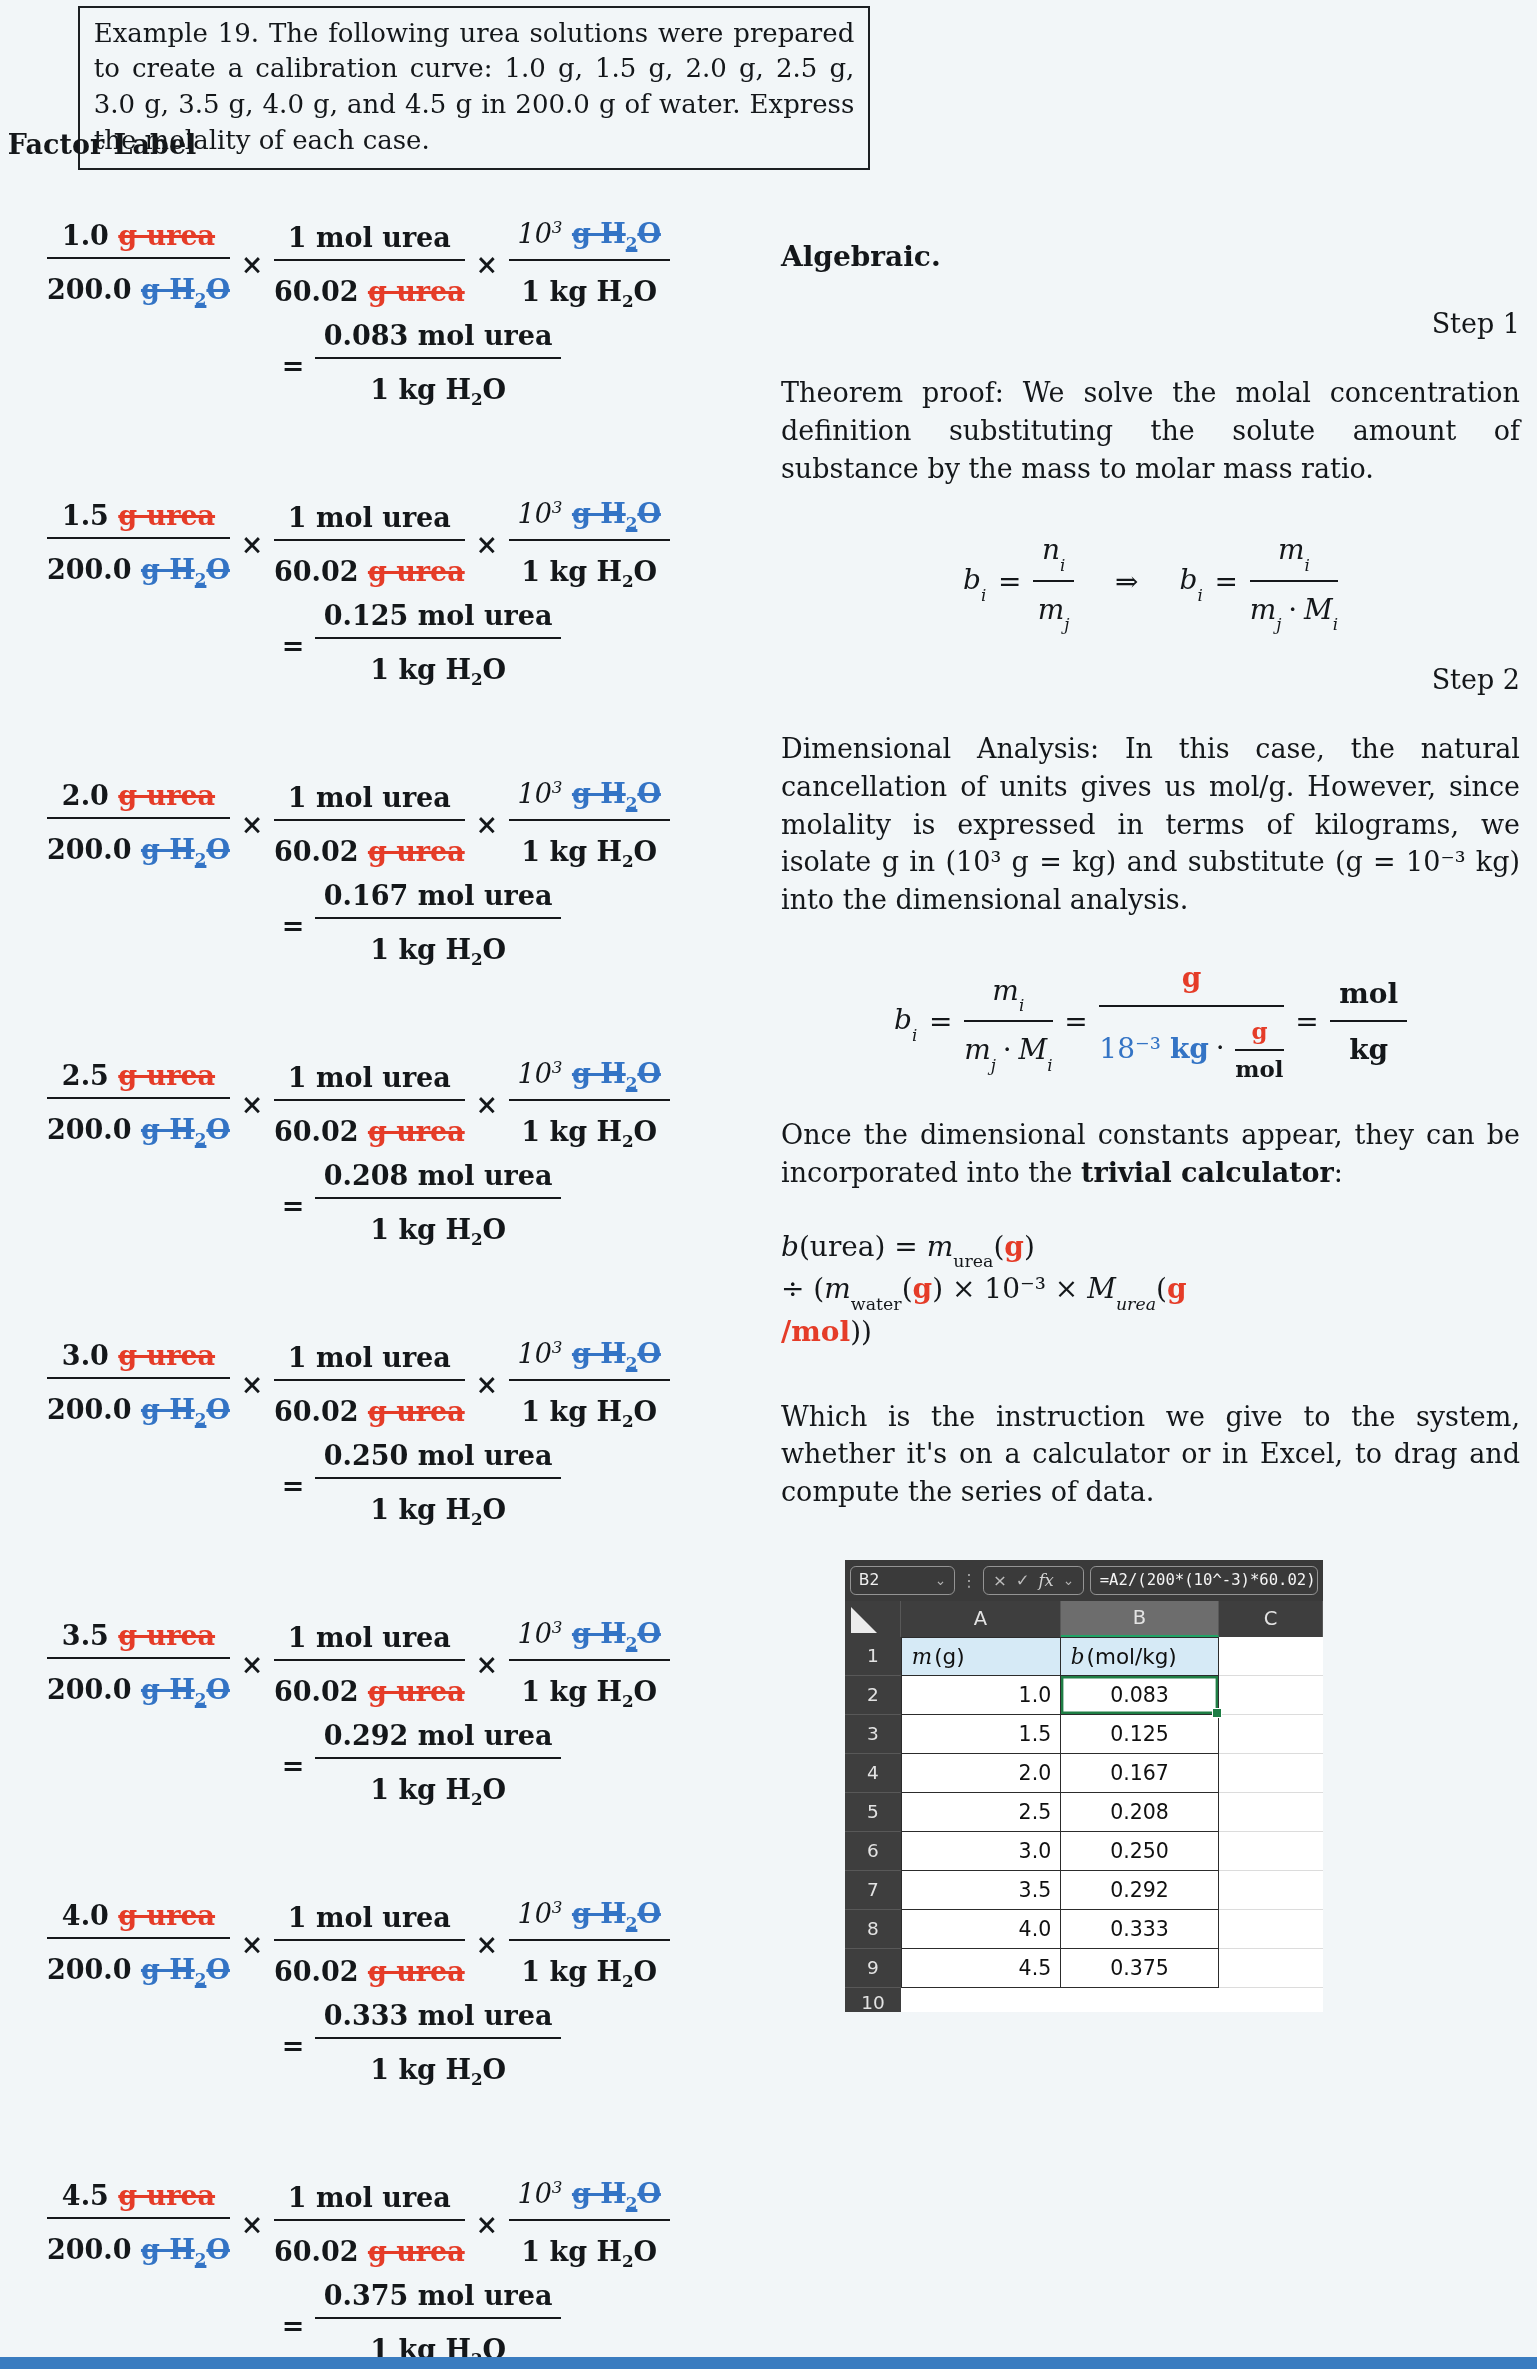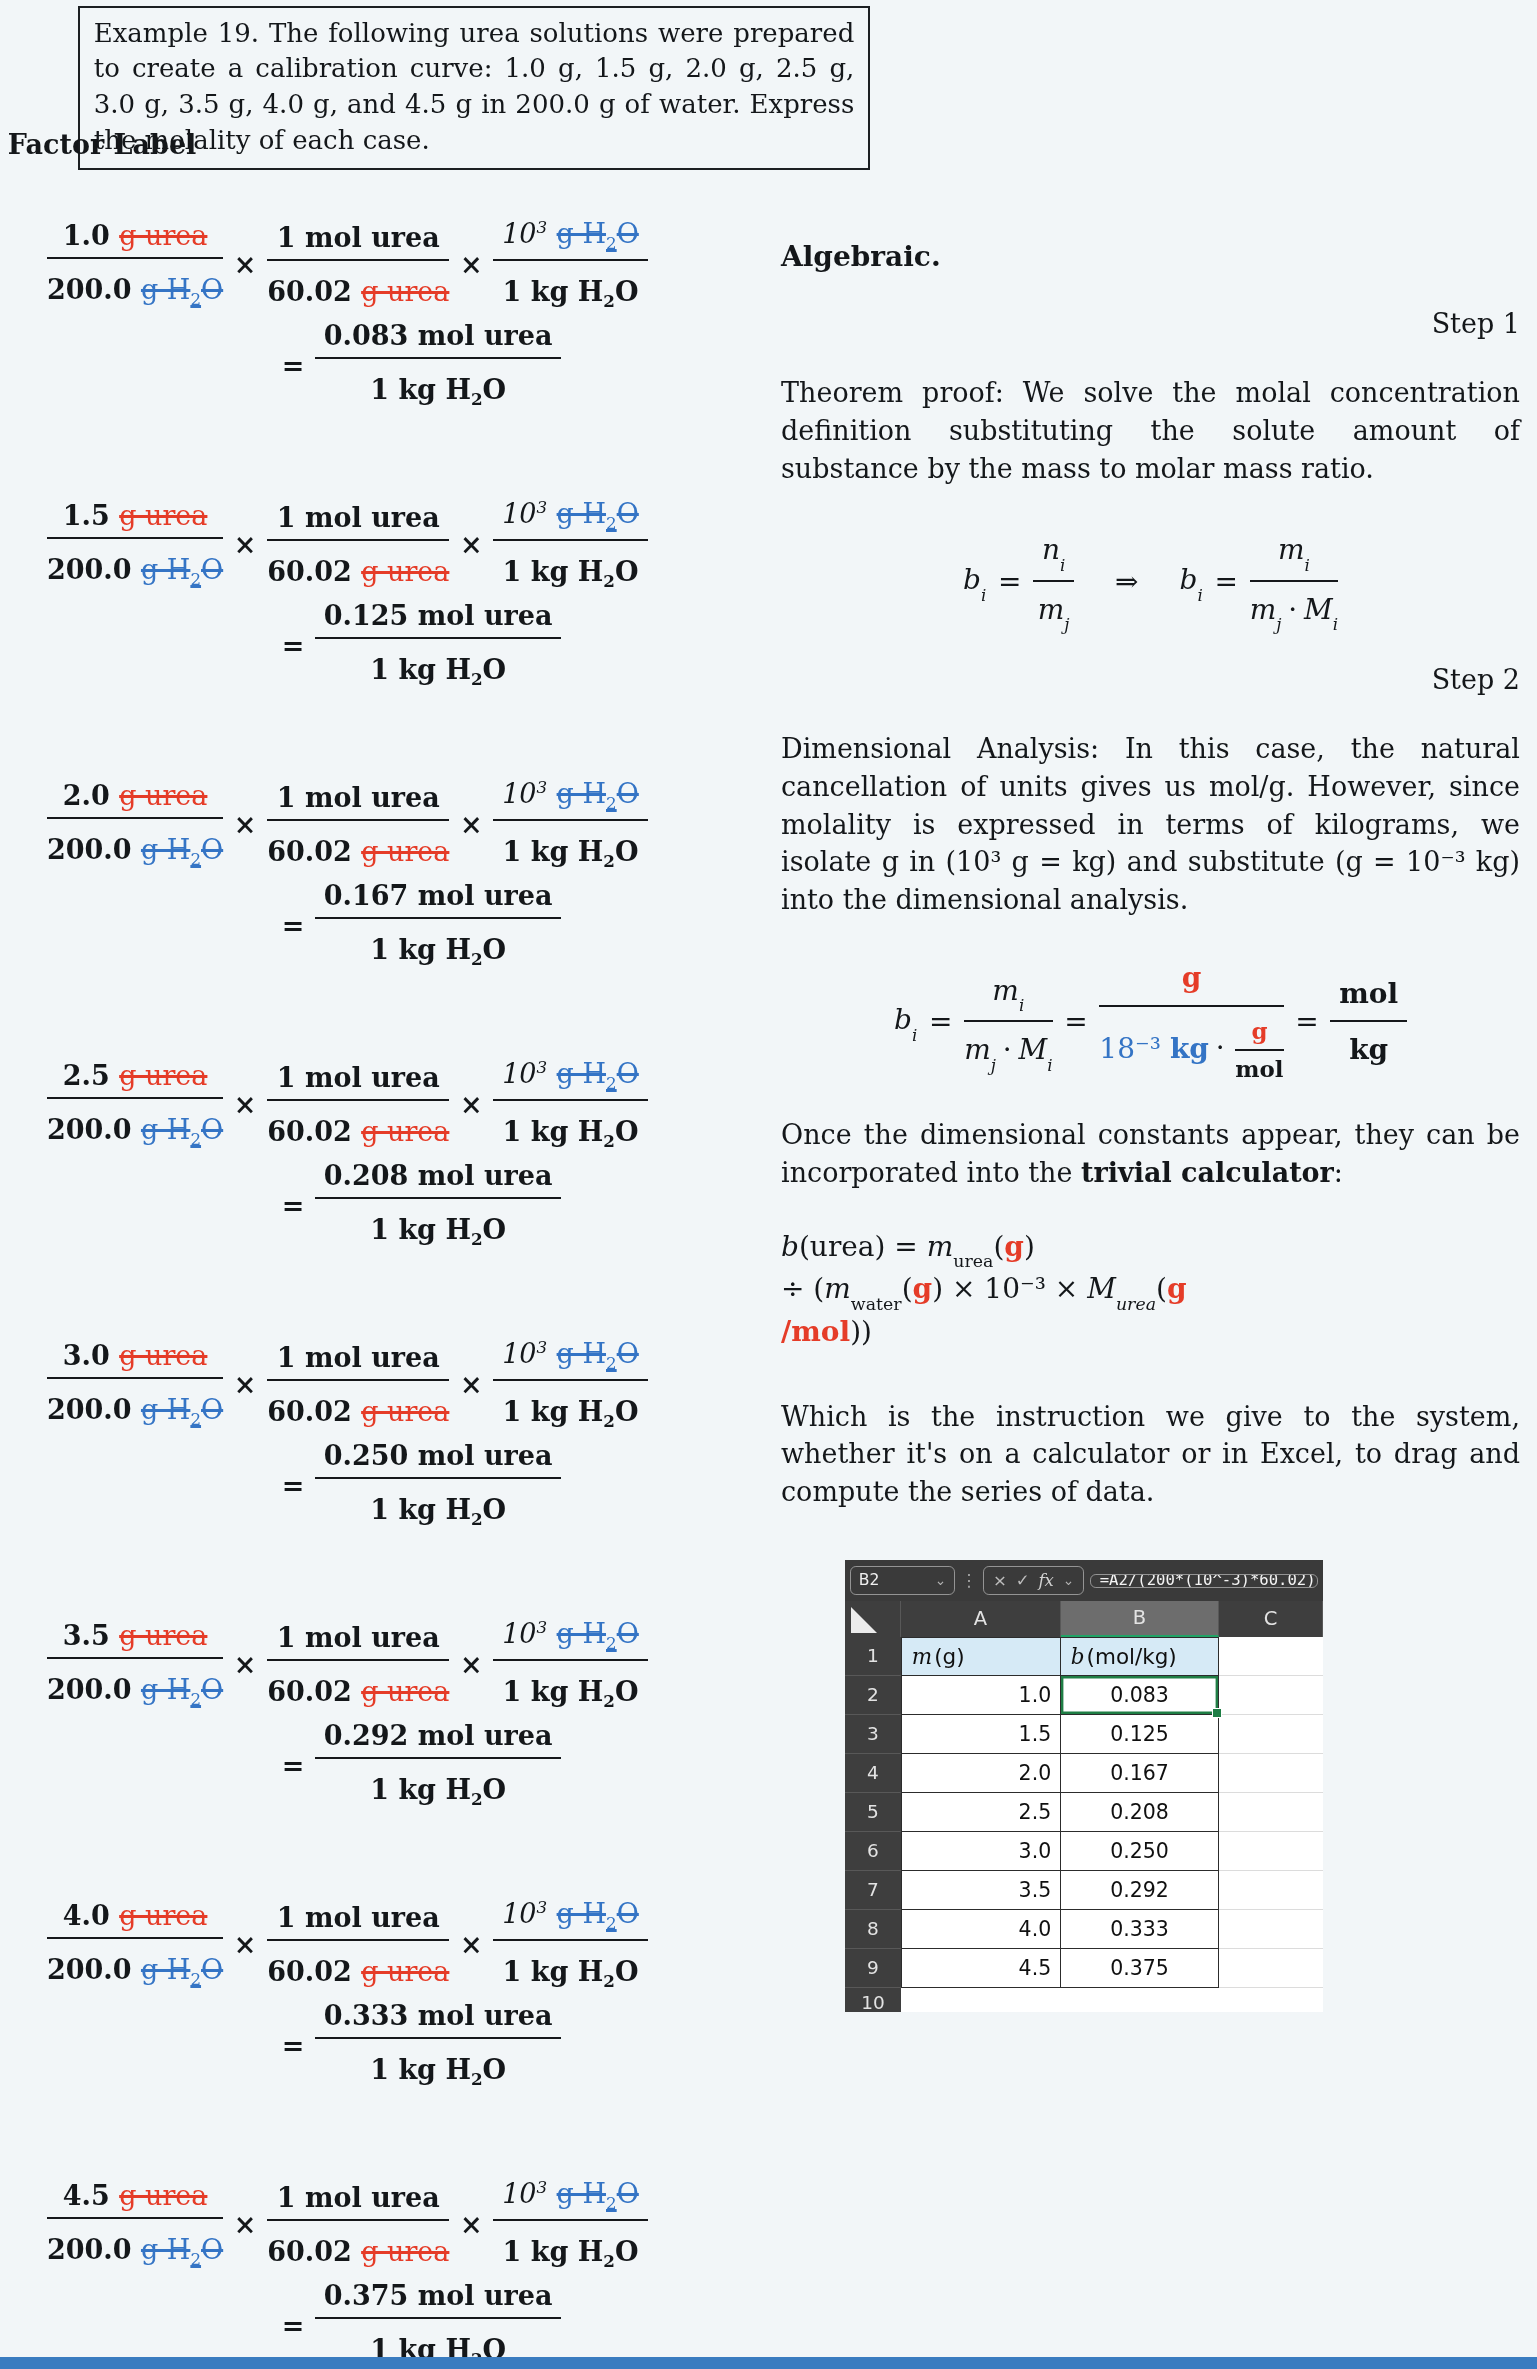--- a/index.html
+++ b/index.html
@@ -9,21 +9,21 @@
     --bar-blue:#3a7cc0;
   }
   *{box-sizing:border-box;margin:0;padding:0;}
   html,body{width:1538px;}
   body{
     position:relative;width:1538px;height:2370px;overflow:hidden;
     background:var(--page-bg);color:var(--ink);
     font-family:"DejaVu Serif","Liberation Serif",serif;
   }
   .red{color:var(--red);} .blue{color:var(--blue);}
-  s.red,s.blue{text-decoration:line-through;text-decoration-thickness:2.9px;font-weight:normal;margin-top:24px;}
+  s.red,s.blue{text-decoration:line-through;text-decoration-thickness:2.9px;font-weight:bold;margin-top:24px;}
   sub{font-size:0.62em;} sup{font-size:0.62em;}
   .mi{font-style:italic;}
   .msub{font-style:italic;font-size:0.6em;position:relative;top:0.28em;}
   .tsub{font-size:0.62em;position:relative;top:0.28em;font-style:normal;}
   .tsub.mi{font-style:italic;}
 
   
   .example-box{
     position:absolute;left:78px;top:5.9px;width:792px;
     border:2.4px solid #1c1f22;padding:7.8px 13.7px 9.8px;
@@ -83,21 +83,21 @@
   }
   .name-box .nb-text{flex:1;}
   .chev{color:#b5b5b5;font-size:13.7px;}
   .dots{color:#a9a9a9;font-size:16.6px;}
   .fx-box{
     height:29px;border:1.5px solid #949494;border-radius:5.9px;
     display:flex;align-items:center;gap:8.8px;padding:0 8.8px;color:#bdbdbd;font-size:16.6px;
   }
   .fx-ic{font-style:italic;font-family:"DejaVu Serif",serif;color:#d2d2d2;}
   .formula-input{
-    flex:1;height:14px;border:1.5px solid #949494;border-radius:5.9px;
+    flex:1;height:29px;border:1.5px solid #949494;border-radius:5.9px;
     color:#f4f4f4;font-size:15.6px;display:flex;align-items:center;padding:0 8.8px;
     font-family:"DejaVu Sans Mono","Liberation Mono",monospace;white-space:nowrap;overflow:hidden;
   }
   .col-row{display:flex;height:36px;}
   .corner{width:56px;background:var(--xl-dark);position:relative;border-right:1px solid #585858;}
   .corner-tri{position:absolute;left:5.9px;bottom:3.9px;width:0;height:0;
     border-bottom:26px solid #ececec;border-right:26px solid transparent;}
   .colhdr{
     background:var(--xl-dark);color:#e3e3e3;font-size:19.5px;
     display:flex;align-items:center;justify-content:center;border-right:1px solid #585858;

